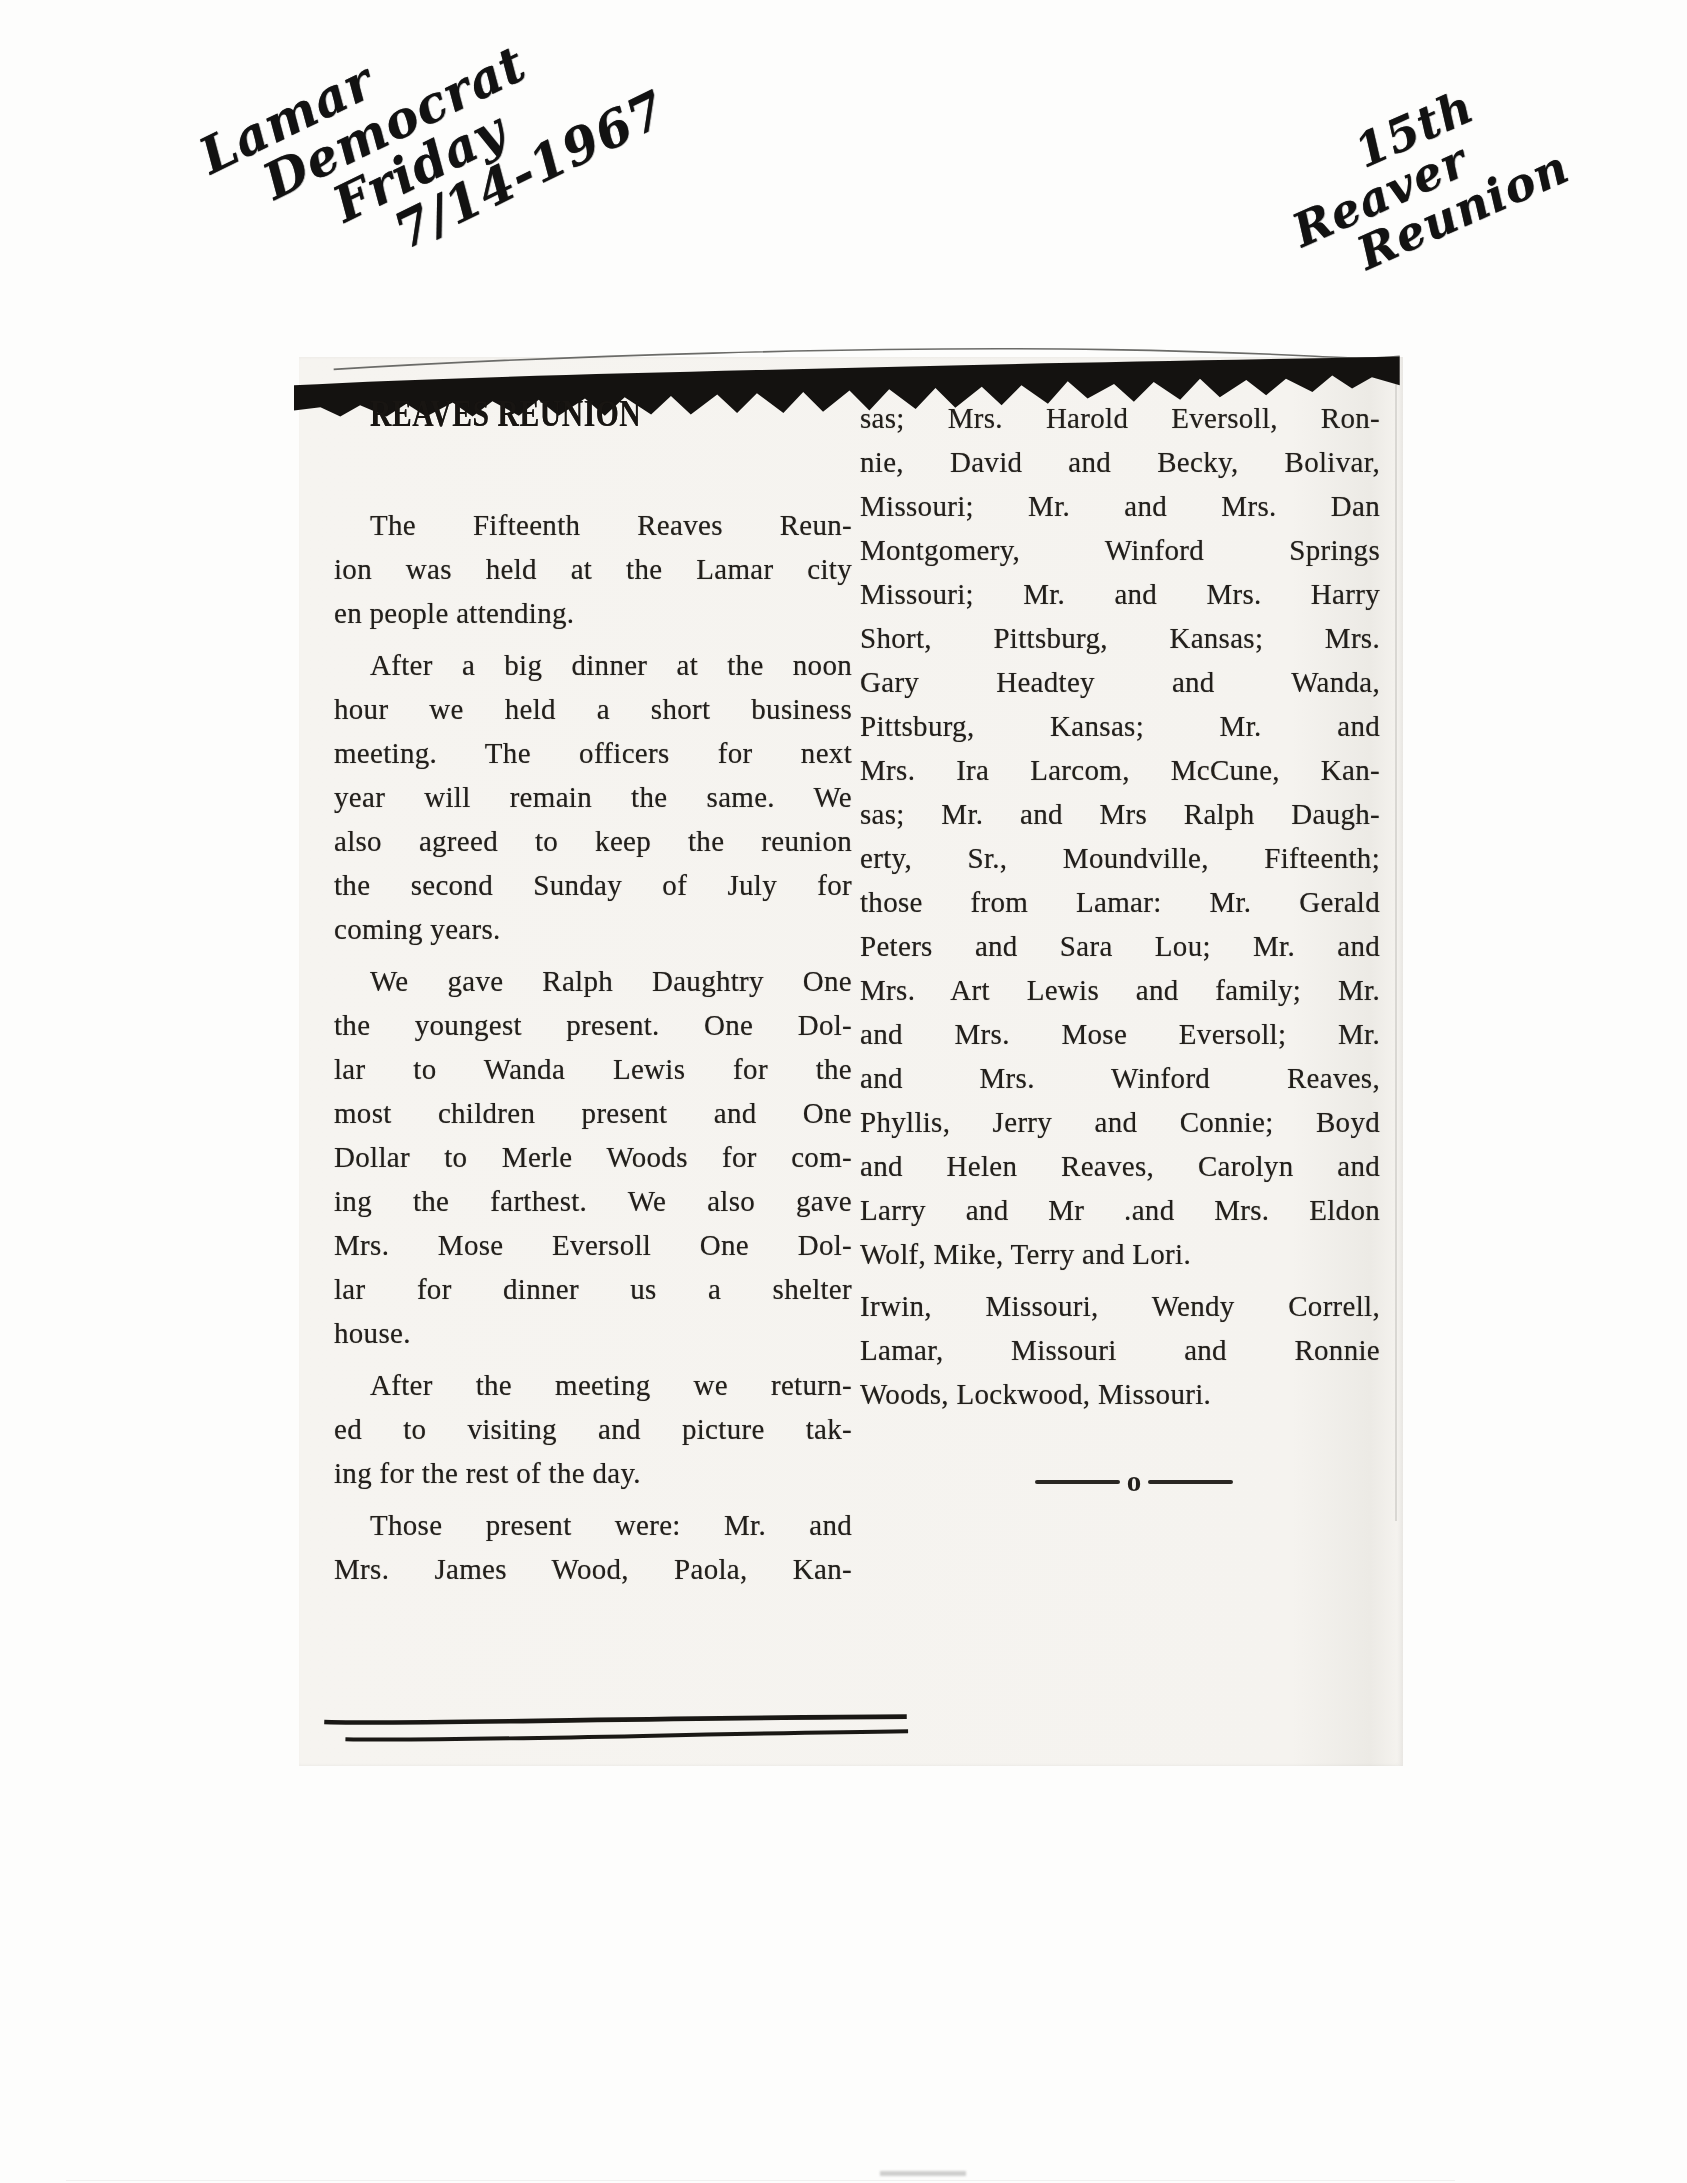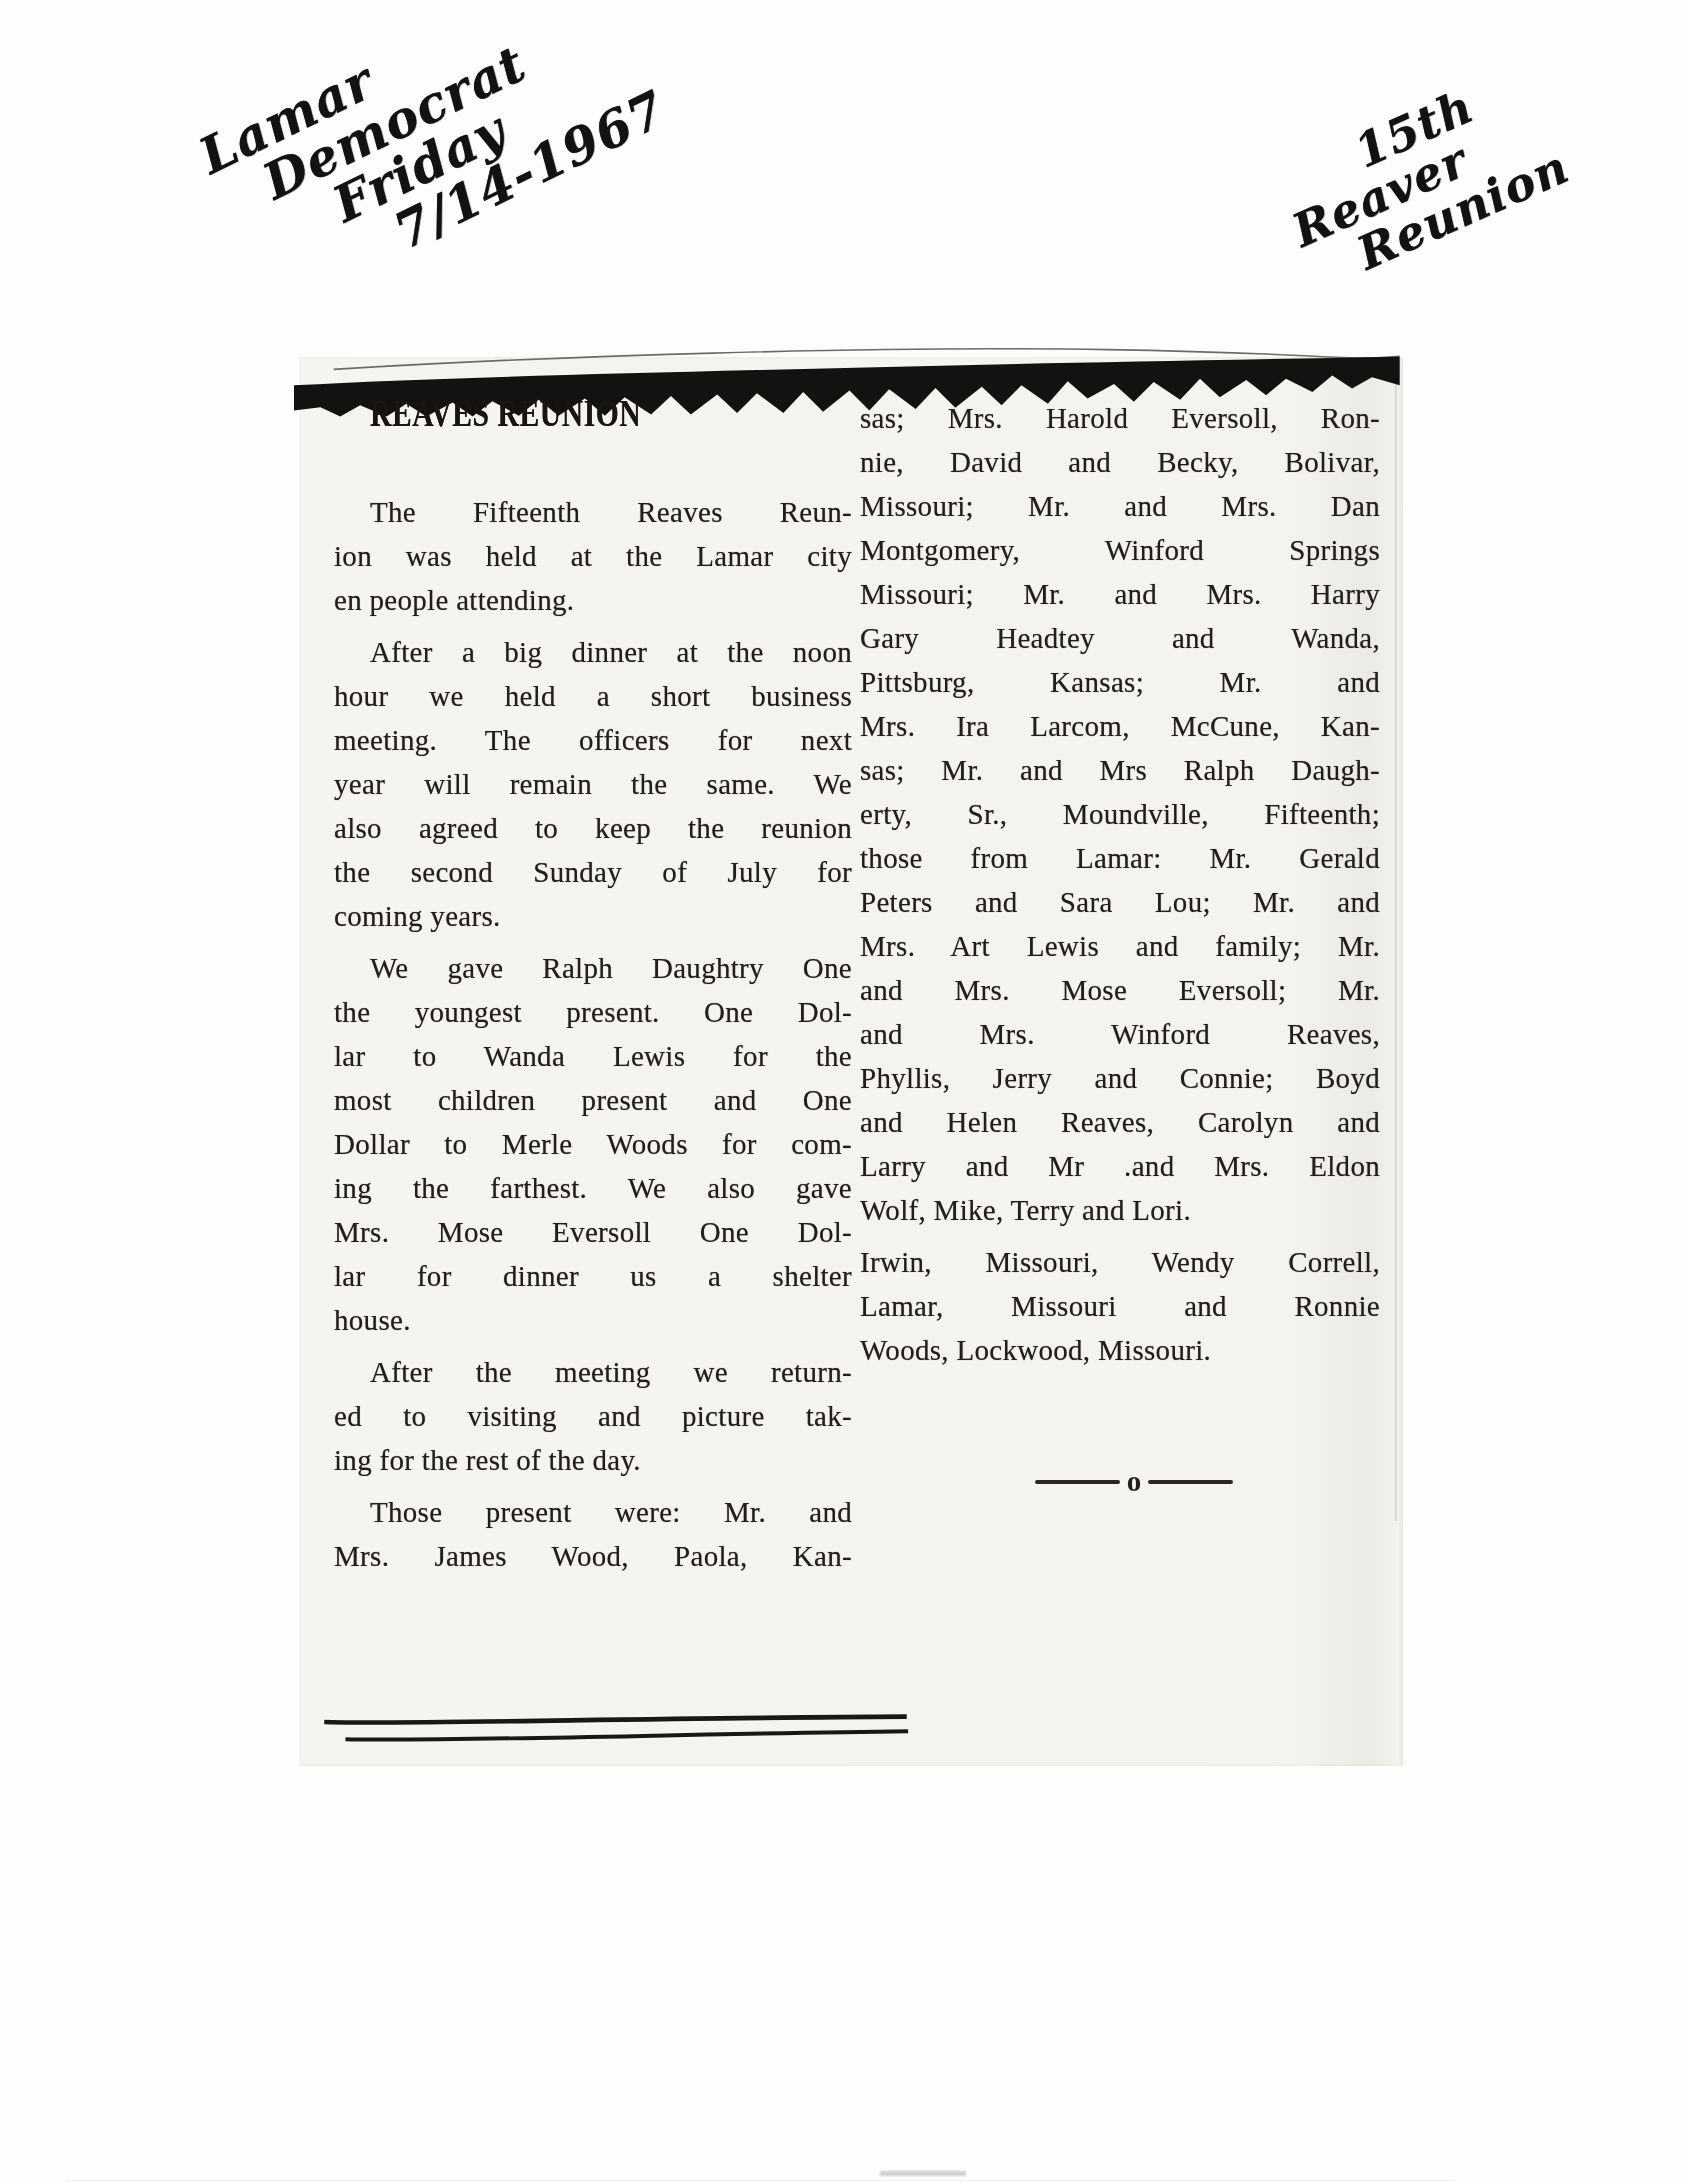--- a/index.html
+++ b/index.html
@@ -48,21 +48,21 @@
     letter-spacing:0.7px; white-space:nowrap;
     transform:scaleX(.80); transform-origin:0 0;
     text-shadow:0 0 0.7px rgba(20,18,15,.8);
   }
 
   .news-col{
     position:absolute;
     font-size:29px; color:#221f1b; letter-spacing:0.3px;
     text-shadow:0 0 0.8px rgba(30,27,22,.55);
   }
-  #left-col{ left:334px; top:490px; width:525px; line-height:44px; }
+  #left-col{ left:334px; top:503px; width:525px; line-height:44px; }
   #right-col{ left:860px; top:396px; width:527px; line-height:44px; }
   .para{ margin:0 7px 8px 0; }
   .nl{ text-align:justify; text-align-last:justify; text-justify:inter-word; }
   .nl.ind{ text-indent:36px; }
   .nl.endp{ text-align-last:left; }
 
   #end-mark{
     position:absolute; left:1035px; top:1467px; width:198px;
     display:flex; align-items:center; justify-content:center;
     color:#221f1b; font-size:29px; font-weight:bold;
@@ -152,20 +152,21 @@
         <div class="nl">Mrs. James Wood, Paola, Kan-</div>
       </div>
     </div>
   <div id="right-col" class="news-col">
       <div class="para">
         <div class="nl">sas; Mrs. Harold Eversoll, Ron-</div>
         <div class="nl">nie, David and Becky, Bolivar,</div>
         <div class="nl">Missouri; Mr. and Mrs. Dan</div>
         <div class="nl">Montgomery, Winford Springs</div>
         <div class="nl">Missouri; Mr. and Mrs. Harry</div>
+        <div class="nl">Short, Pittsburg, Kansas; Mrs.</div>
         <div class="nl">Gary Headtey and Wanda,</div>
         <div class="nl">Pittsburg, Kansas; Mr. and</div>
         <div class="nl">Mrs. Ira Larcom, McCune, Kan-</div>
         <div class="nl">sas; Mr. and Mrs Ralph Daugh-</div>
         <div class="nl">erty, Sr., Moundville, Fifteenth;</div>
         <div class="nl">those from Lamar: Mr. Gerald</div>
         <div class="nl">Peters and Sara Lou; Mr. and</div>
         <div class="nl">Mrs. Art Lewis and family; Mr.</div>
         <div class="nl">and Mrs. Mose Eversoll; Mr.</div>
         <div class="nl">and Mrs. Winford Reaves,</div>

